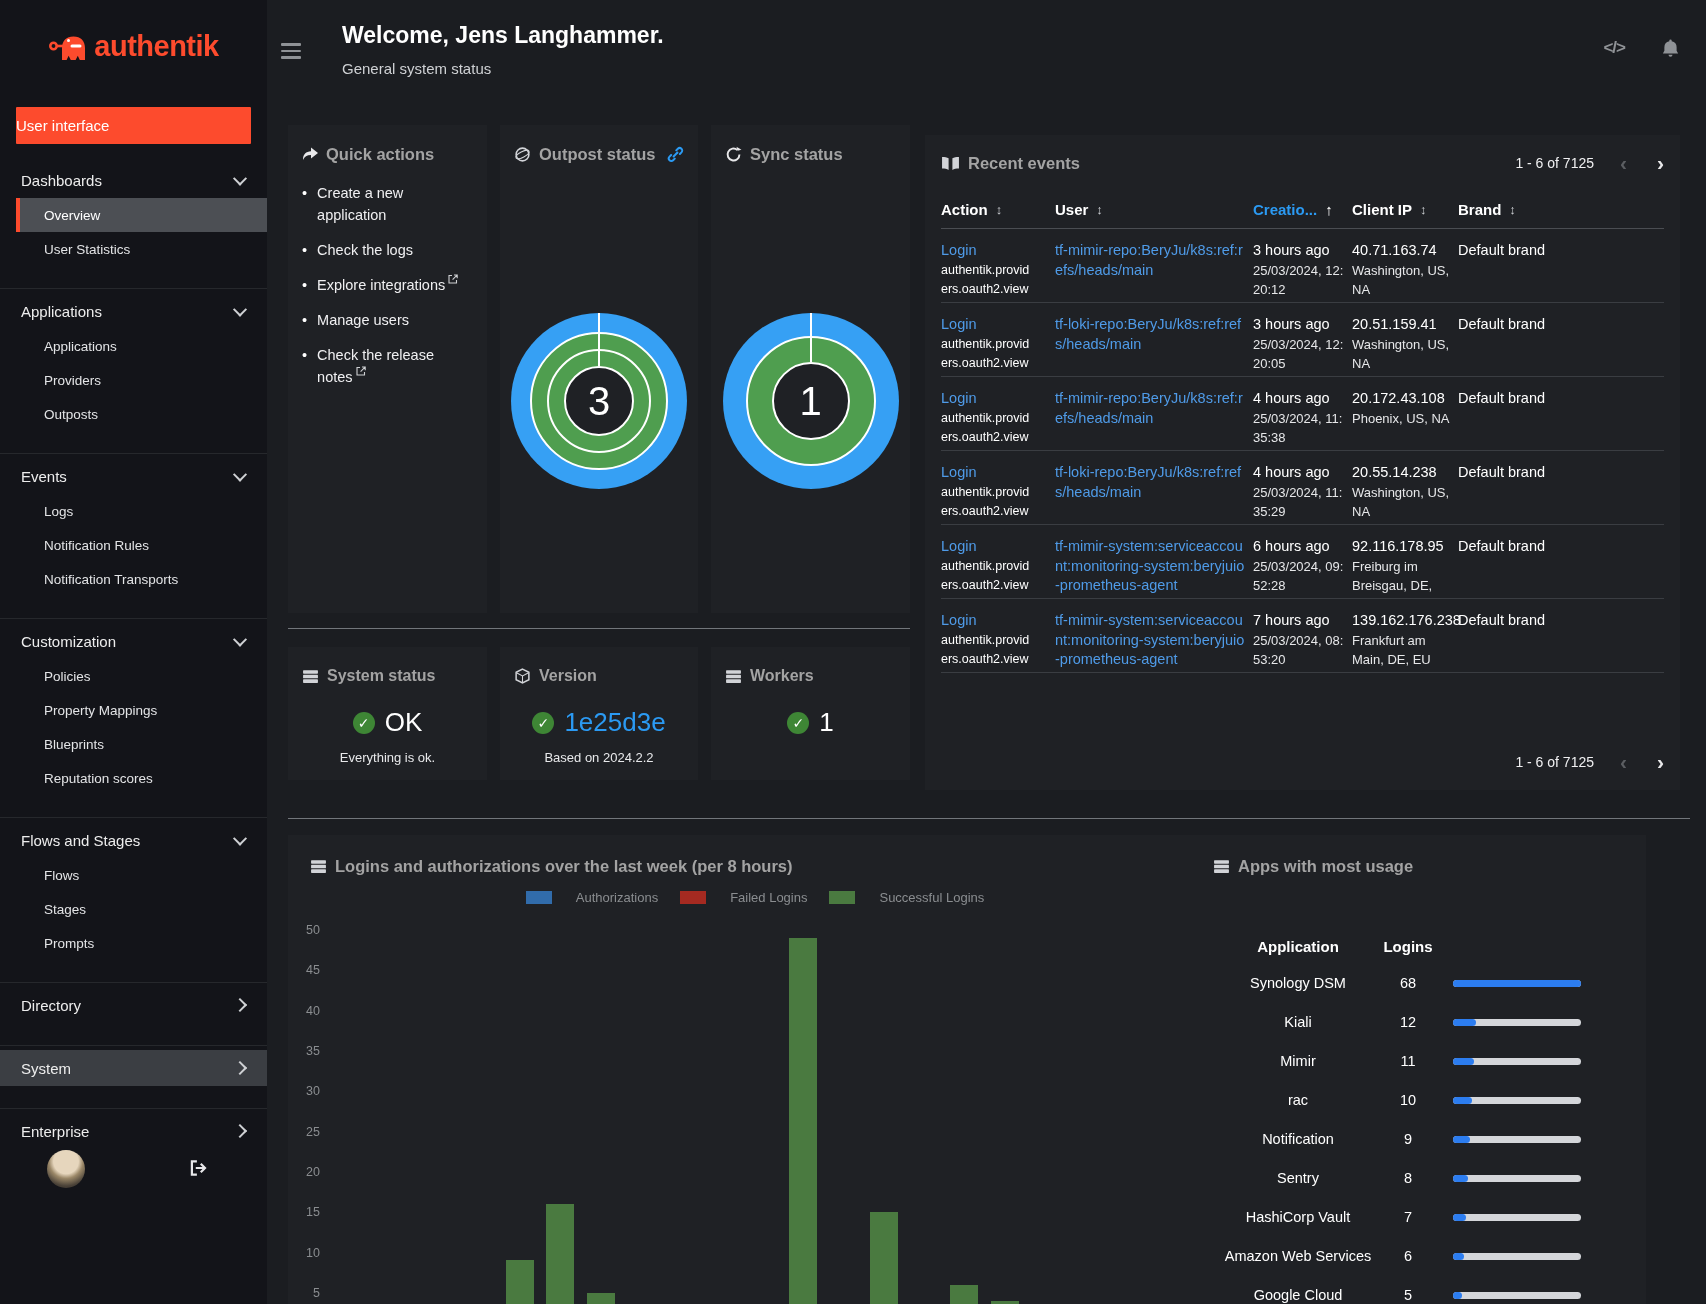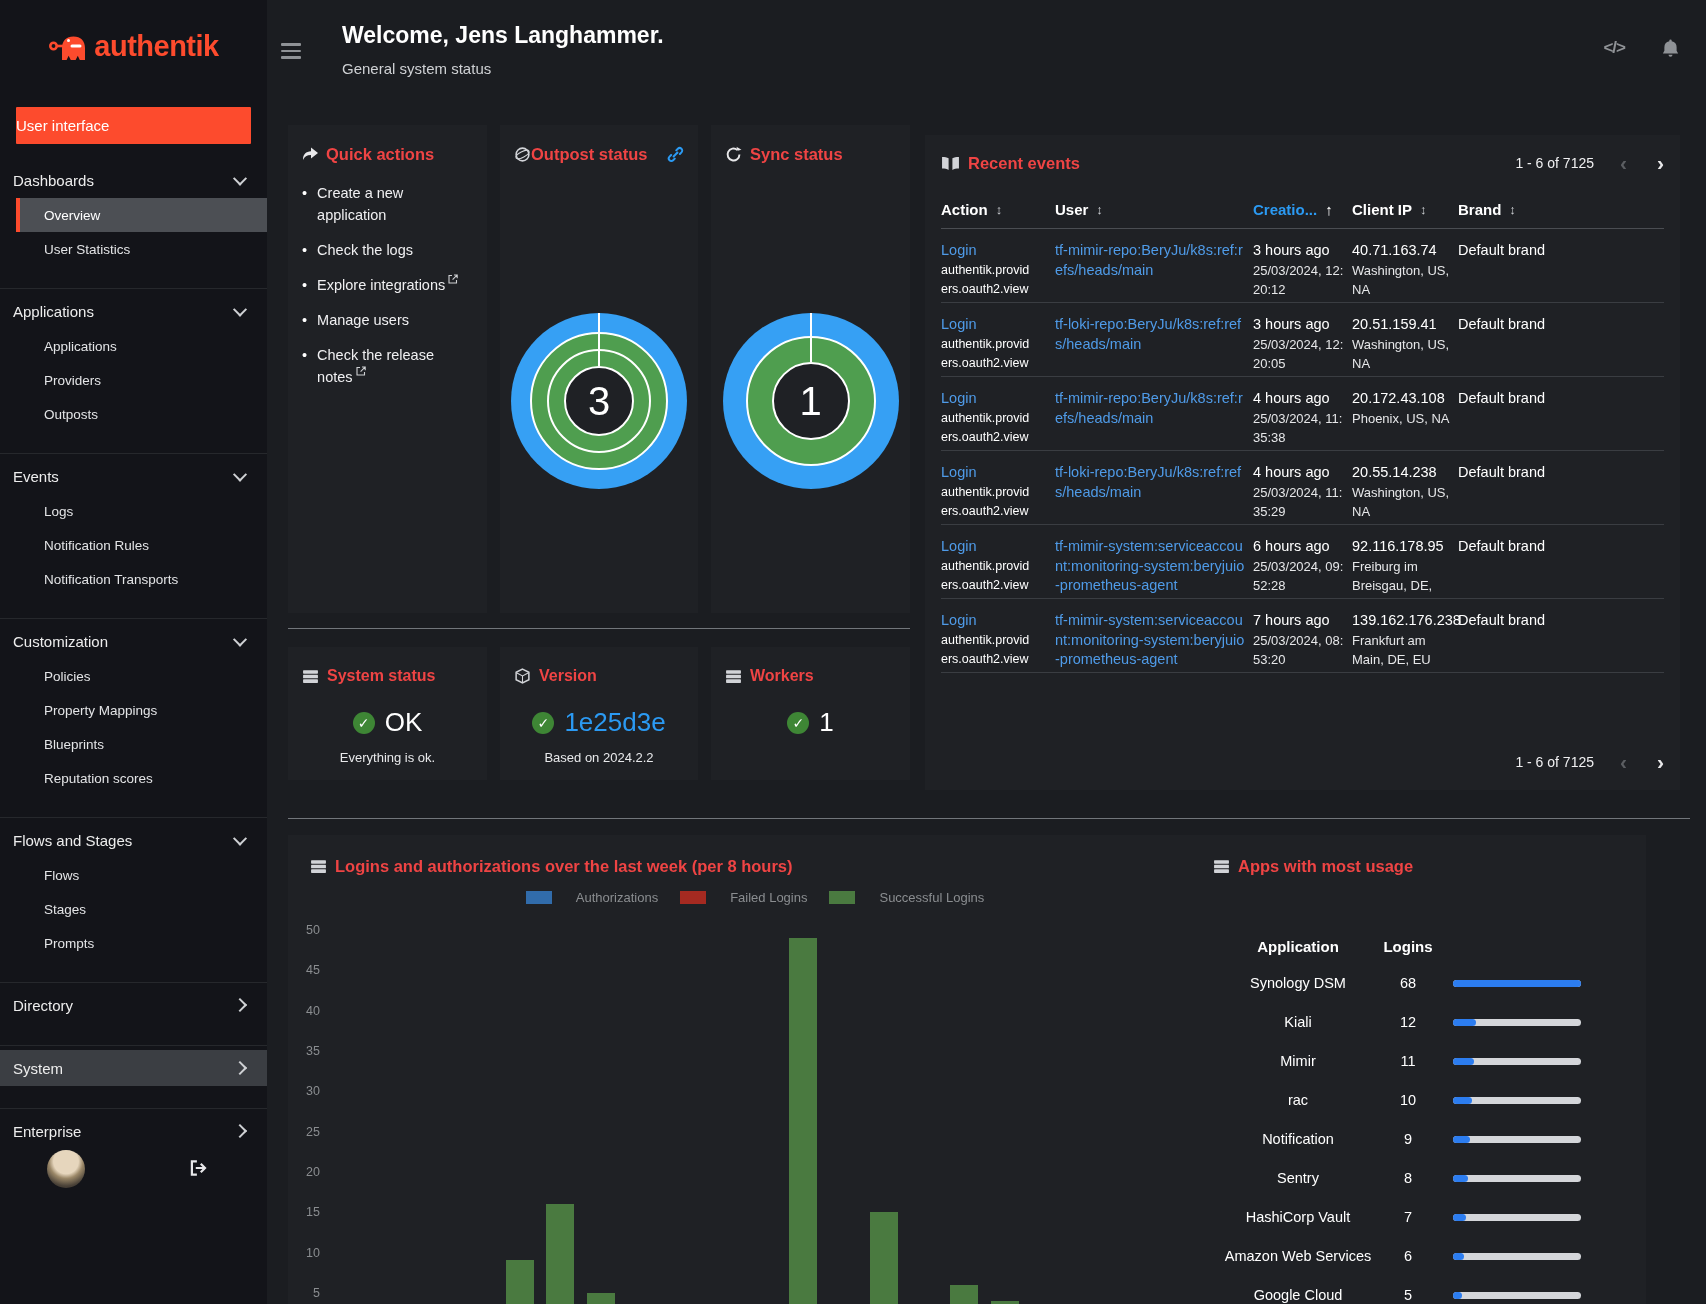--- a/index.html
+++ b/index.html
@@ -6,21 +6,21 @@
   body{width:1706px;height:1304px;position:relative;overflow:hidden;}
   svg{display:block}
   
   .sidebar{position:absolute;left:0;top:0;width:267px;height:1304px;background:#131419;}
   .logo{display:flex;align-items:center;justify-content:center;gap:6px;padding-top:30px;cursor:pointer}
   .logo-text{color:#fd4b2d;font-size:29px;font-weight:bold;letter-spacing:-.5px}
   .ui-btn{margin:44px 16px 0;height:37px;background:#fd4b2d;color:#fff;font-size:15px;display:flex;align-items:center;padding-left:0;border-radius:1px;cursor:pointer}
   nav{margin-top:16px;}
   .nav-group{padding:2px 0 8px;}
   .nav-group.bt{border-top:1px solid #26282c;margin-top:14px;padding-top:4px}
-  .nav-head{height:36px;display:flex;align-items:center;justify-content:space-between;padding:0 22px 0 13px;font-size:15px;color:#ededed;cursor:pointer}
+  .nav-head{height:36px;display:flex;align-items:center;justify-content:space-between;padding:0 22px 0 21px;font-size:15px;color:#ededed;cursor:pointer}
   .nav-head.hl{background:#3b3e43}
   .chev-d{width:8px;height:8px;border-right:2px solid #cfd1d4;border-bottom:2px solid #cfd1d4;transform:rotate(45deg) translate(-1px,-1px)}
   .chev-r{width:8px;height:8px;border-right:2px solid #cfd1d4;border-bottom:2px solid #cfd1d4;transform:rotate(-45deg)}
   .nav-item{height:34px;display:flex;align-items:center;padding-left:44px;font-size:13.5px;color:#e3e4e6;cursor:pointer}
   .nav-item.sel{margin-left:16px;padding-left:24px;background:#4c4f54;border-left:4px solid #fd4b2d;color:#fff}
   .side-footer{position:absolute;bottom:112px;left:0;width:267px;height:42px}
   .avatar{position:absolute;left:47px;top:0;width:38px;height:38px;border-radius:50%;cursor:pointer;
     background:radial-gradient(circle at 50% 30%,#e6d6bd 0 38%,#9b8868 52%,#4a4238 75%,#26231f 100%);}
   .logout{position:absolute;left:188px;top:8px;cursor:pointer}
   
@@ -28,21 +28,21 @@
   .hamburger{position:absolute;left:14px;top:43px;width:20px;cursor:pointer}
   .hamburger div{height:2.5px;background:#8f9296;margin-bottom:4px;border-radius:1px}
   .page-head{position:absolute;left:75px;top:22px}
   .page-title{font-size:23px;font-weight:600}
   .page-sub{margin-top:11px;font-size:15px;color:#cfd1d4}
   .top-icons{position:absolute;right:26px;top:38px;display:flex;gap:36px;align-items:center}
   .code-ic{font-size:17px;font-weight:bold;color:#8f9296;cursor:pointer;letter-spacing:-1px}
   .bell{cursor:pointer}
   
   .card{position:absolute;background:#1f2125;box-sizing:border-box}
-  .card-title{display:flex;align-items:center;gap:8px;font-size:16.5px;font-weight:bold;color:#ef4444}
+  .card-title{display:flex;align-items:center;gap:8px;font-size:16.5px;font-weight:bold;color:#a3a3a3}
   .divider{position:absolute;height:1px;background:#72767b}
   
   .qa-list{margin-top:18px;font-size:14.5px;line-height:22px;color:#f0f0f2}
   .qa-item{display:flex;gap:10px;margin-bottom:13px;cursor:pointer}
   .qa-bullet{color:#fff;flex:none}
   .qa-label{position:relative}
   .ext{display:inline-block;margin-left:3px;vertical-align:super}
   
   .donut-wrap{position:absolute;left:50%;transform:translateX(-50%);top:188px}
   .donut{position:relative;width:176px;height:176px;border-radius:50%;background:#36a0f4}
@@ -226,21 +226,21 @@
           <span class="qa-bullet">•</span>
           <span class="qa-label">Check the release notes<svg class="ext" width="10" height="10" viewBox="0 0 10 10">
               <path fill="none" stroke="#cfd1d4" stroke-width="1.1" d="M4 1.5H1v7.5h7.5V6M6 1h3.2v3.2M9 1.2 4.6 5.6"></path>
             </svg></span>
         </div>
       </div>
   </div>
 
   <div class="card" style="left:233px;top:125px;width:198px;height:488px;padding:20px 14px">
     <div class="card-title" style="justify-content:space-between">
-      <span style="display:flex;align-items:center;">
+      <span style="display:flex;align-items:center;gap:8px">
         <svg width="17" height="17" viewBox="0 0 16 16">
           <circle cx="8" cy="8" r="6" fill="none" stroke="#d2d4d8" stroke-width="1.5"></circle>
           <ellipse cx="8" cy="8" rx="6.8" ry="2.6" fill="none" stroke="#d2d4d8" stroke-width="1.1" transform="rotate(-28 8 8)"></ellipse>
         </svg>
         <span>Outpost status</span>
       </span>
       <svg width="17" height="17" viewBox="0 0 16 16" style="cursor:pointer">
         <g stroke="#2b9af3" stroke-width="1.9" fill="none" stroke-linecap="round">
           <path d="M6.2 9.8l3.6-3.6"></path>
           <path d="M7.3 11.9l-1.5 1.5a2.4 2.4 0 0 1-3.4-3.4l1.5-1.5"></path>

